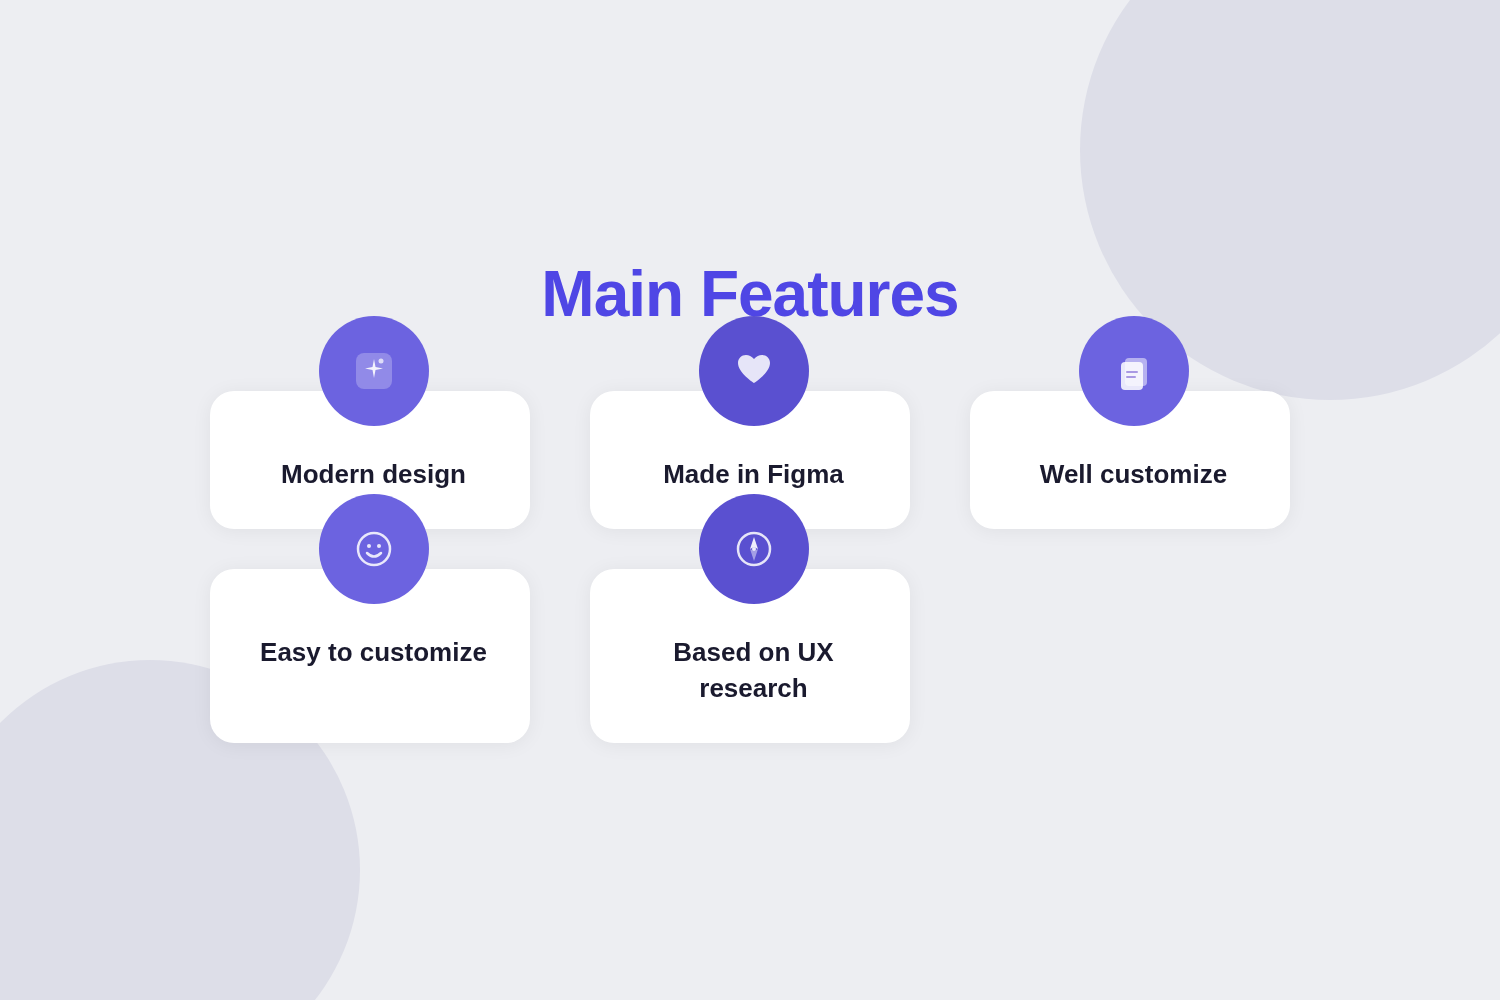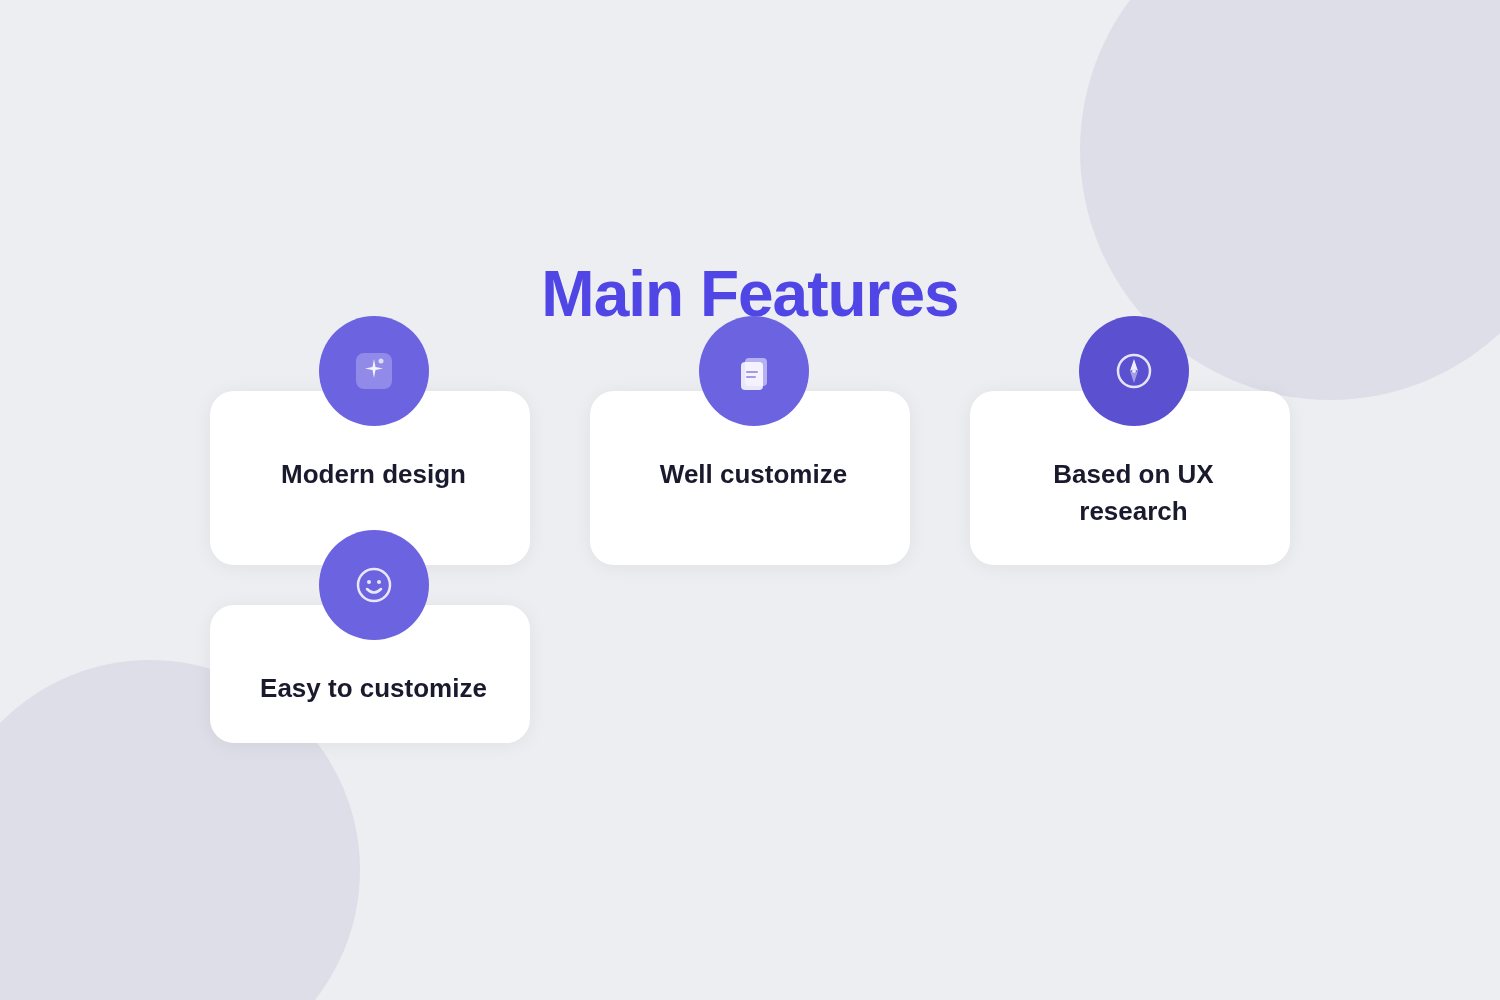--- a/index.html
+++ b/index.html
@@ -133,55 +133,64 @@
 
         <svg viewBox="0 0 52 52" fill="none" xmlns="http://www.w3.org/2000/svg">
           <rect x="8" y="8" width="36" height="36" rx="8" fill="rgba(255,255,255,0.25)"></rect>
           <path d="M26 14 L27.5 22 L35 23.5 L27.5 25 L26 33 L24.5 25 L17 23.5 L24.5 22 Z" fill="rgba(255,255,255,0.9)"></path>
           <circle cx="33" cy="16" r="2.5" fill="rgba(255,255,255,0.7)"></circle>
         </svg>
       </div>
       <span class="feature-label">Modern design</span>
     </div>
 
+    <div class="feature-card">
+      <div class="icon-circle purple-dark">
+
+        <svg viewBox="0 0 52 52" fill="none" xmlns="http://www.w3.org/2000/svg">
+          <path d="M26 38 C26 38 10 28 10 18 C10 13.5 13.5 10 18 10 C21 10 23.5 11.5 26 14 C28.5 11.5 31 10 34 10 C38.5 10 42 13.5 42 18 C42 28 26 38 26 38Z" fill="rgba(255,255,255,0.85)"></path>
+        </svg>
+      </div>
+      <span class="feature-label">Made in Figma</span>
+    </div>
 
 
     <div class="feature-card">
       <div class="icon-circle purple-medium">
 
         <svg viewBox="0 0 52 52" fill="none" xmlns="http://www.w3.org/2000/svg">
           <rect x="17" y="13" width="22" height="28" rx="4" fill="rgba(255,255,255,0.5)"></rect>
           <rect x="13" y="17" width="22" height="28" rx="4" fill="rgba(255,255,255,0.85)"></rect>
           <line x1="19" y1="27" x2="29" y2="27" stroke="rgba(150,130,220,0.8)" stroke-width="2" stroke-linecap="round"></line>
           <line x1="19" y1="32" x2="27" y2="32" stroke="rgba(150,130,220,0.8)" stroke-width="2" stroke-linecap="round"></line>
         </svg>
       </div>
       <span class="feature-label">Well customize</span>
     </div>
 
     <div class="feature-card">
+      <div class="icon-circle purple-medium">
+
+        <svg viewBox="0 0 52 52" fill="none" xmlns="http://www.w3.org/2000/svg">
+          <circle cx="26" cy="26" r="16" stroke="rgba(255,255,255,0.85)" stroke-width="2.5" fill="none"></circle>
+          <circle cx="21" cy="23" r="2" fill="rgba(255,255,255,0.85)"></circle>
+          <circle cx="31" cy="23" r="2" fill="rgba(255,255,255,0.85)"></circle>
+          <path d="M19 30 Q26 37 33 30" stroke="rgba(255,255,255,0.85)" stroke-width="2.5" stroke-linecap="round" fill="none"></path>
+        </svg>
+      </div>
+      <span class="feature-label">Easy to customize</span>
+    </div>
+
+    <div class="feature-card">
       <div class="icon-circle purple-dark">
 
         <svg viewBox="0 0 52 52" fill="none" xmlns="http://www.w3.org/2000/svg">
           <circle cx="26" cy="26" r="16" stroke="rgba(255,255,255,0.85)" stroke-width="2.5" fill="none"></circle>
           <polygon points="26,14 30,26 26,24 22,26" fill="rgba(255,255,255,0.9)"></polygon>
           <polygon points="26,38 22,26 26,28 30,26" fill="rgba(255,255,255,0.45)"></polygon>
           <circle cx="26" cy="26" r="2" fill="rgba(255,255,255,0.9)"></circle>
         </svg>
       </div>
       <span class="feature-label">Based  on UX research</span>
     </div>
 
-    <div class="feature-card">
-      <div class="icon-circle purple-medium">
-
-        <svg viewBox="0 0 52 52" fill="none" xmlns="http://www.w3.org/2000/svg">
-          <circle cx="26" cy="26" r="16" stroke="rgba(255,255,255,0.85)" stroke-width="2.5" fill="none"></circle>
-          <circle cx="21" cy="23" r="2" fill="rgba(255,255,255,0.85)"></circle>
-          <circle cx="31" cy="23" r="2" fill="rgba(255,255,255,0.85)"></circle>
-          <path d="M19 30 Q26 37 33 30" stroke="rgba(255,255,255,0.85)" stroke-width="2.5" stroke-linecap="round" fill="none"></path>
-        </svg>
-      </div>
-      <span class="feature-label">Easy to customize</span>
-    </div>
-
   </div>
 </div>
 
 </body></html>

